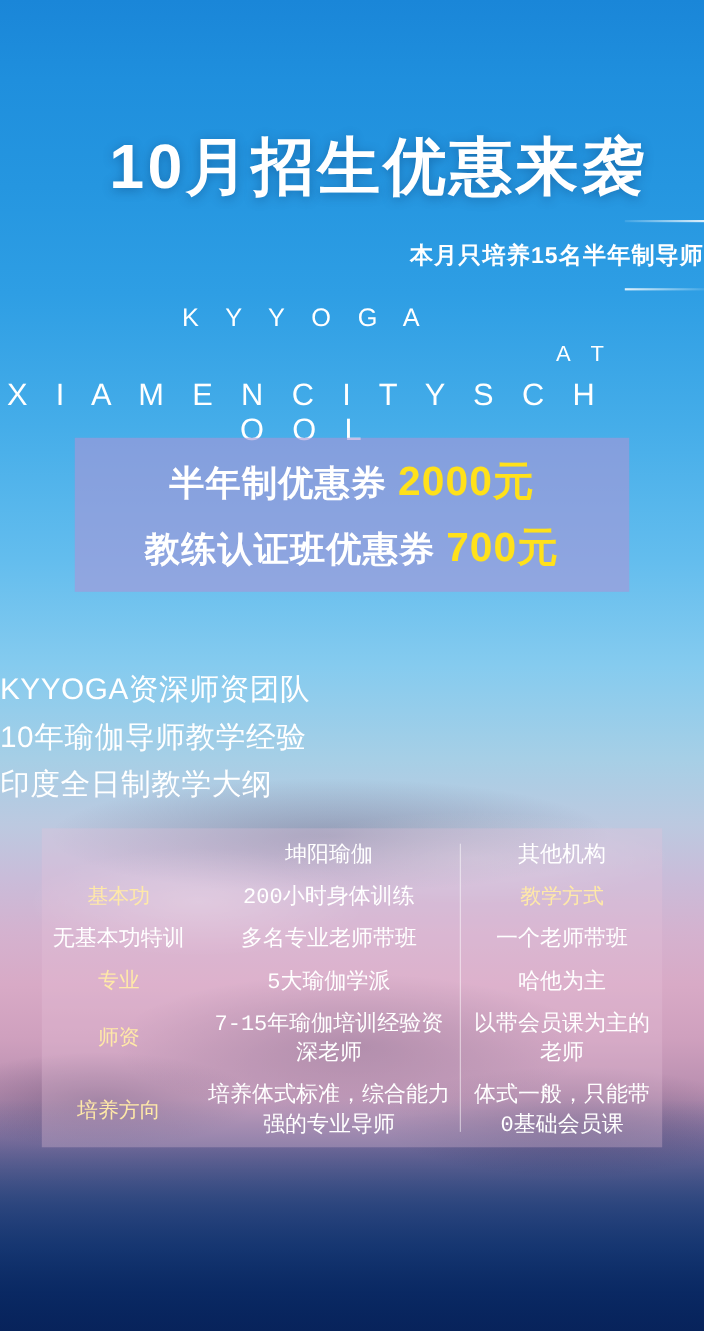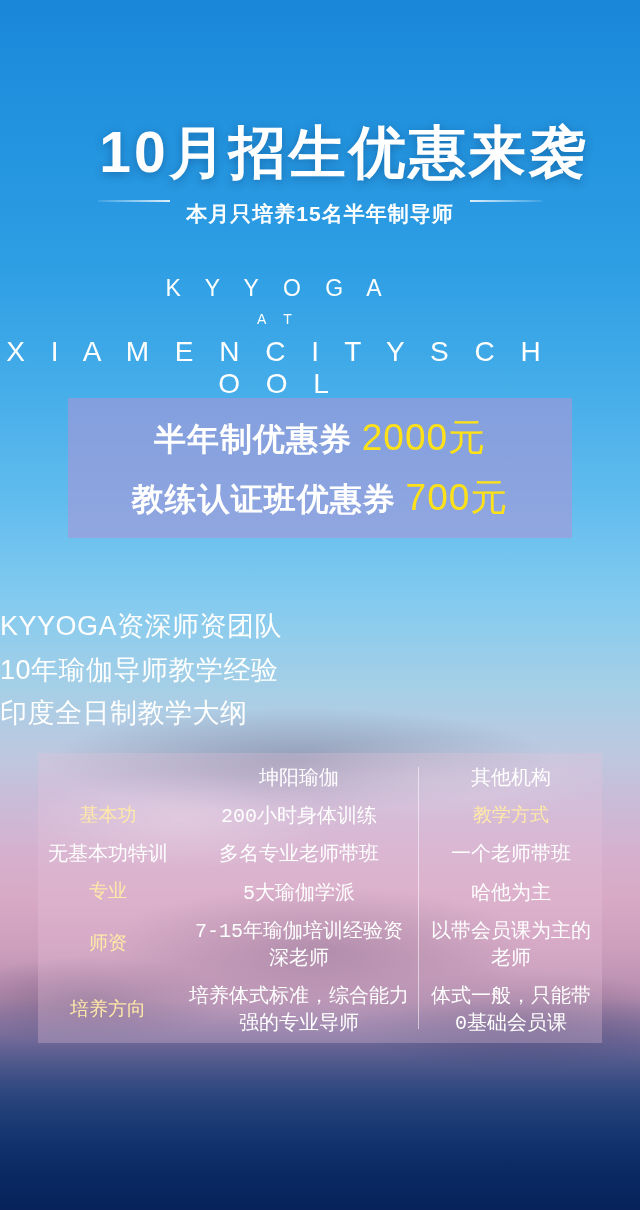--- a/index.html
+++ b/index.html
@@ -81,23 +81,24 @@
     font-size: 57px;
     font-weight: bold;
     letter-spacing: 3px;
     line-height: 1.15;
     text-shadow: 0 2px 10px rgba(0,40,90,0.35);
     margin-left: 48px;
   }
   .subline-row {
     margin-top: 14px;
     display: flex;
-    align-items: flex-start;
+    align-items: flex-end;
     justify-content: center;
     gap: 16px;
+    flex-direction: column;
   }
   .rule {
     width: 72px;
     height: 2px;
     background: linear-gradient(to right, rgba(255,255,255,0.1), rgba(255,255,255,0.85));
   }
   .rule.right {
     background: linear-gradient(to left, rgba(255,255,255,0.1), rgba(255,255,255,0.85));
   }
   .subline {
@@ -115,23 +116,24 @@
     width: 556px;
     text-align: center;
     color: #ffffff;
   }
   .brand-l1 {
     font-size: 23px;
     letter-spacing: 9px;
     font-weight: normal;
   }
   .brand-l2 {
-    font-size: 14px;
+    font-size: 20px;
     letter-spacing: 7px;
     margin-top: 9px;
+    text-align: right;
   }
   .brand-l3 {
     font-size: 28px;
     letter-spacing: 9px;
     margin-top: 9px;
   }
 
   
   .coupon-panel {
     position: absolute;
@@ -149,21 +151,21 @@
   .coupon-row {
     color: #ffffff;
     font-size: 32px;
     font-weight: bold;
     letter-spacing: 1px;
     white-space: nowrap;
   }
   .coupon-amt {
     color: #ffe11a;
     font-size: 37px;
-    font-weight: normal;
+    font-weight: bold;
   }
 
   
   .creds {
     position: absolute;
     top: 605px;
     left: 0;
     width: 583px;
     text-align: left;
     color: #ffffff;

